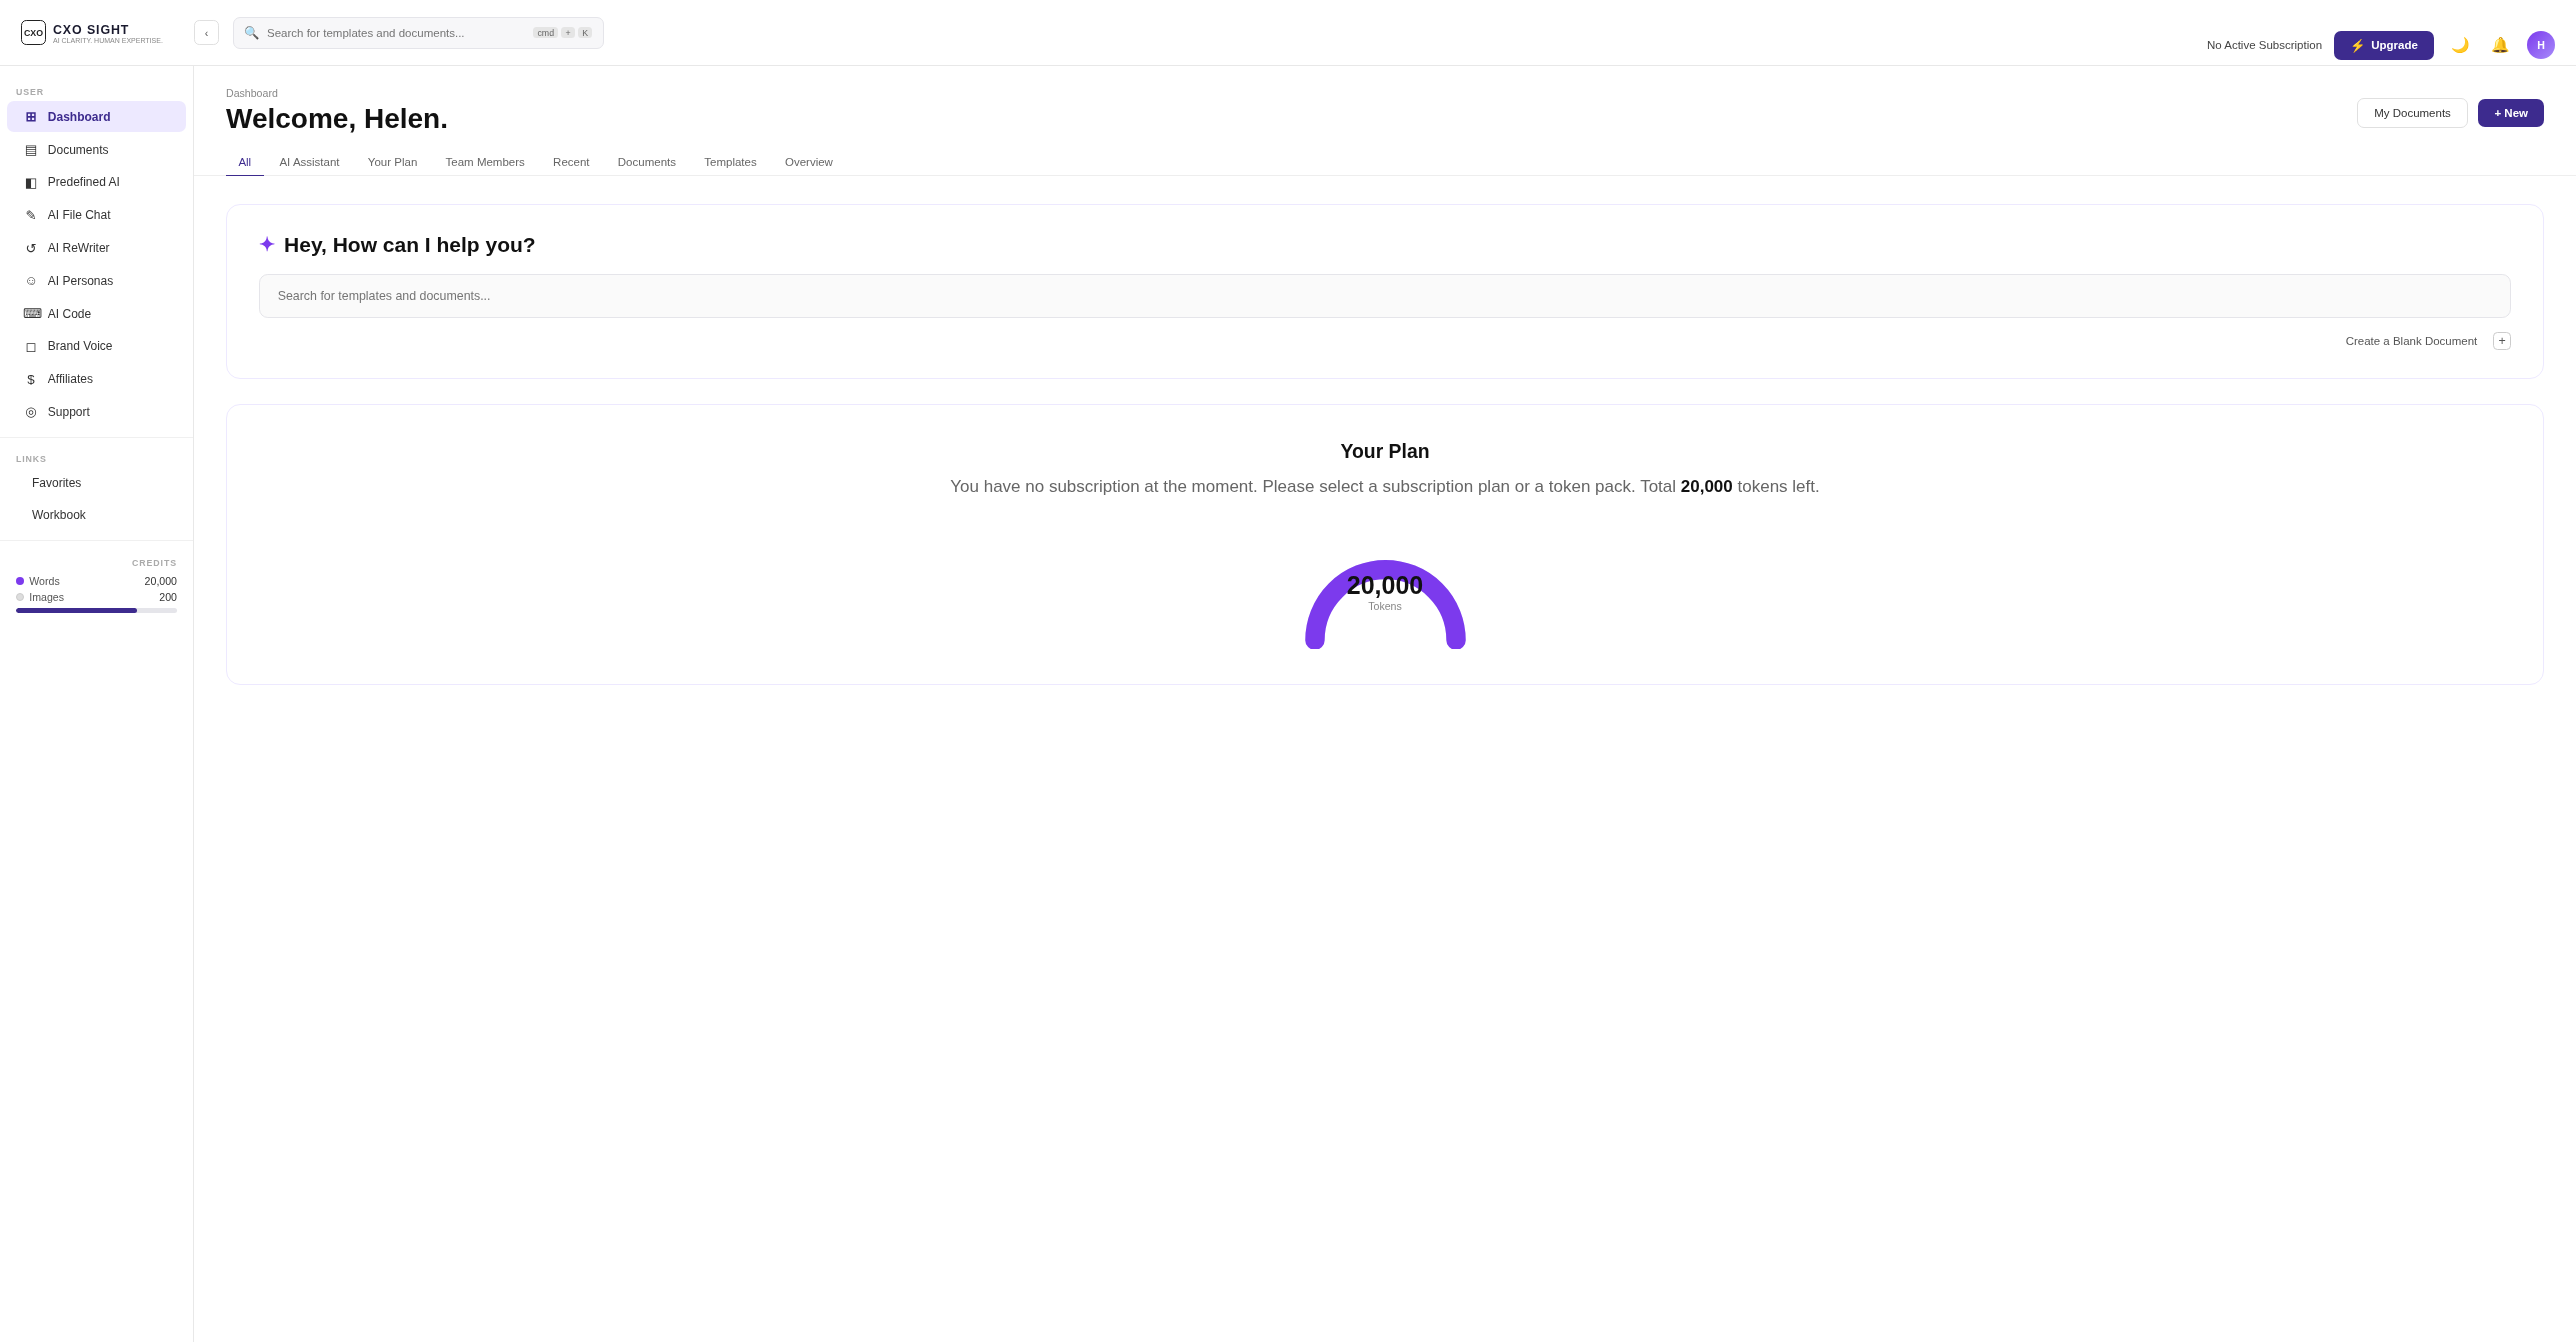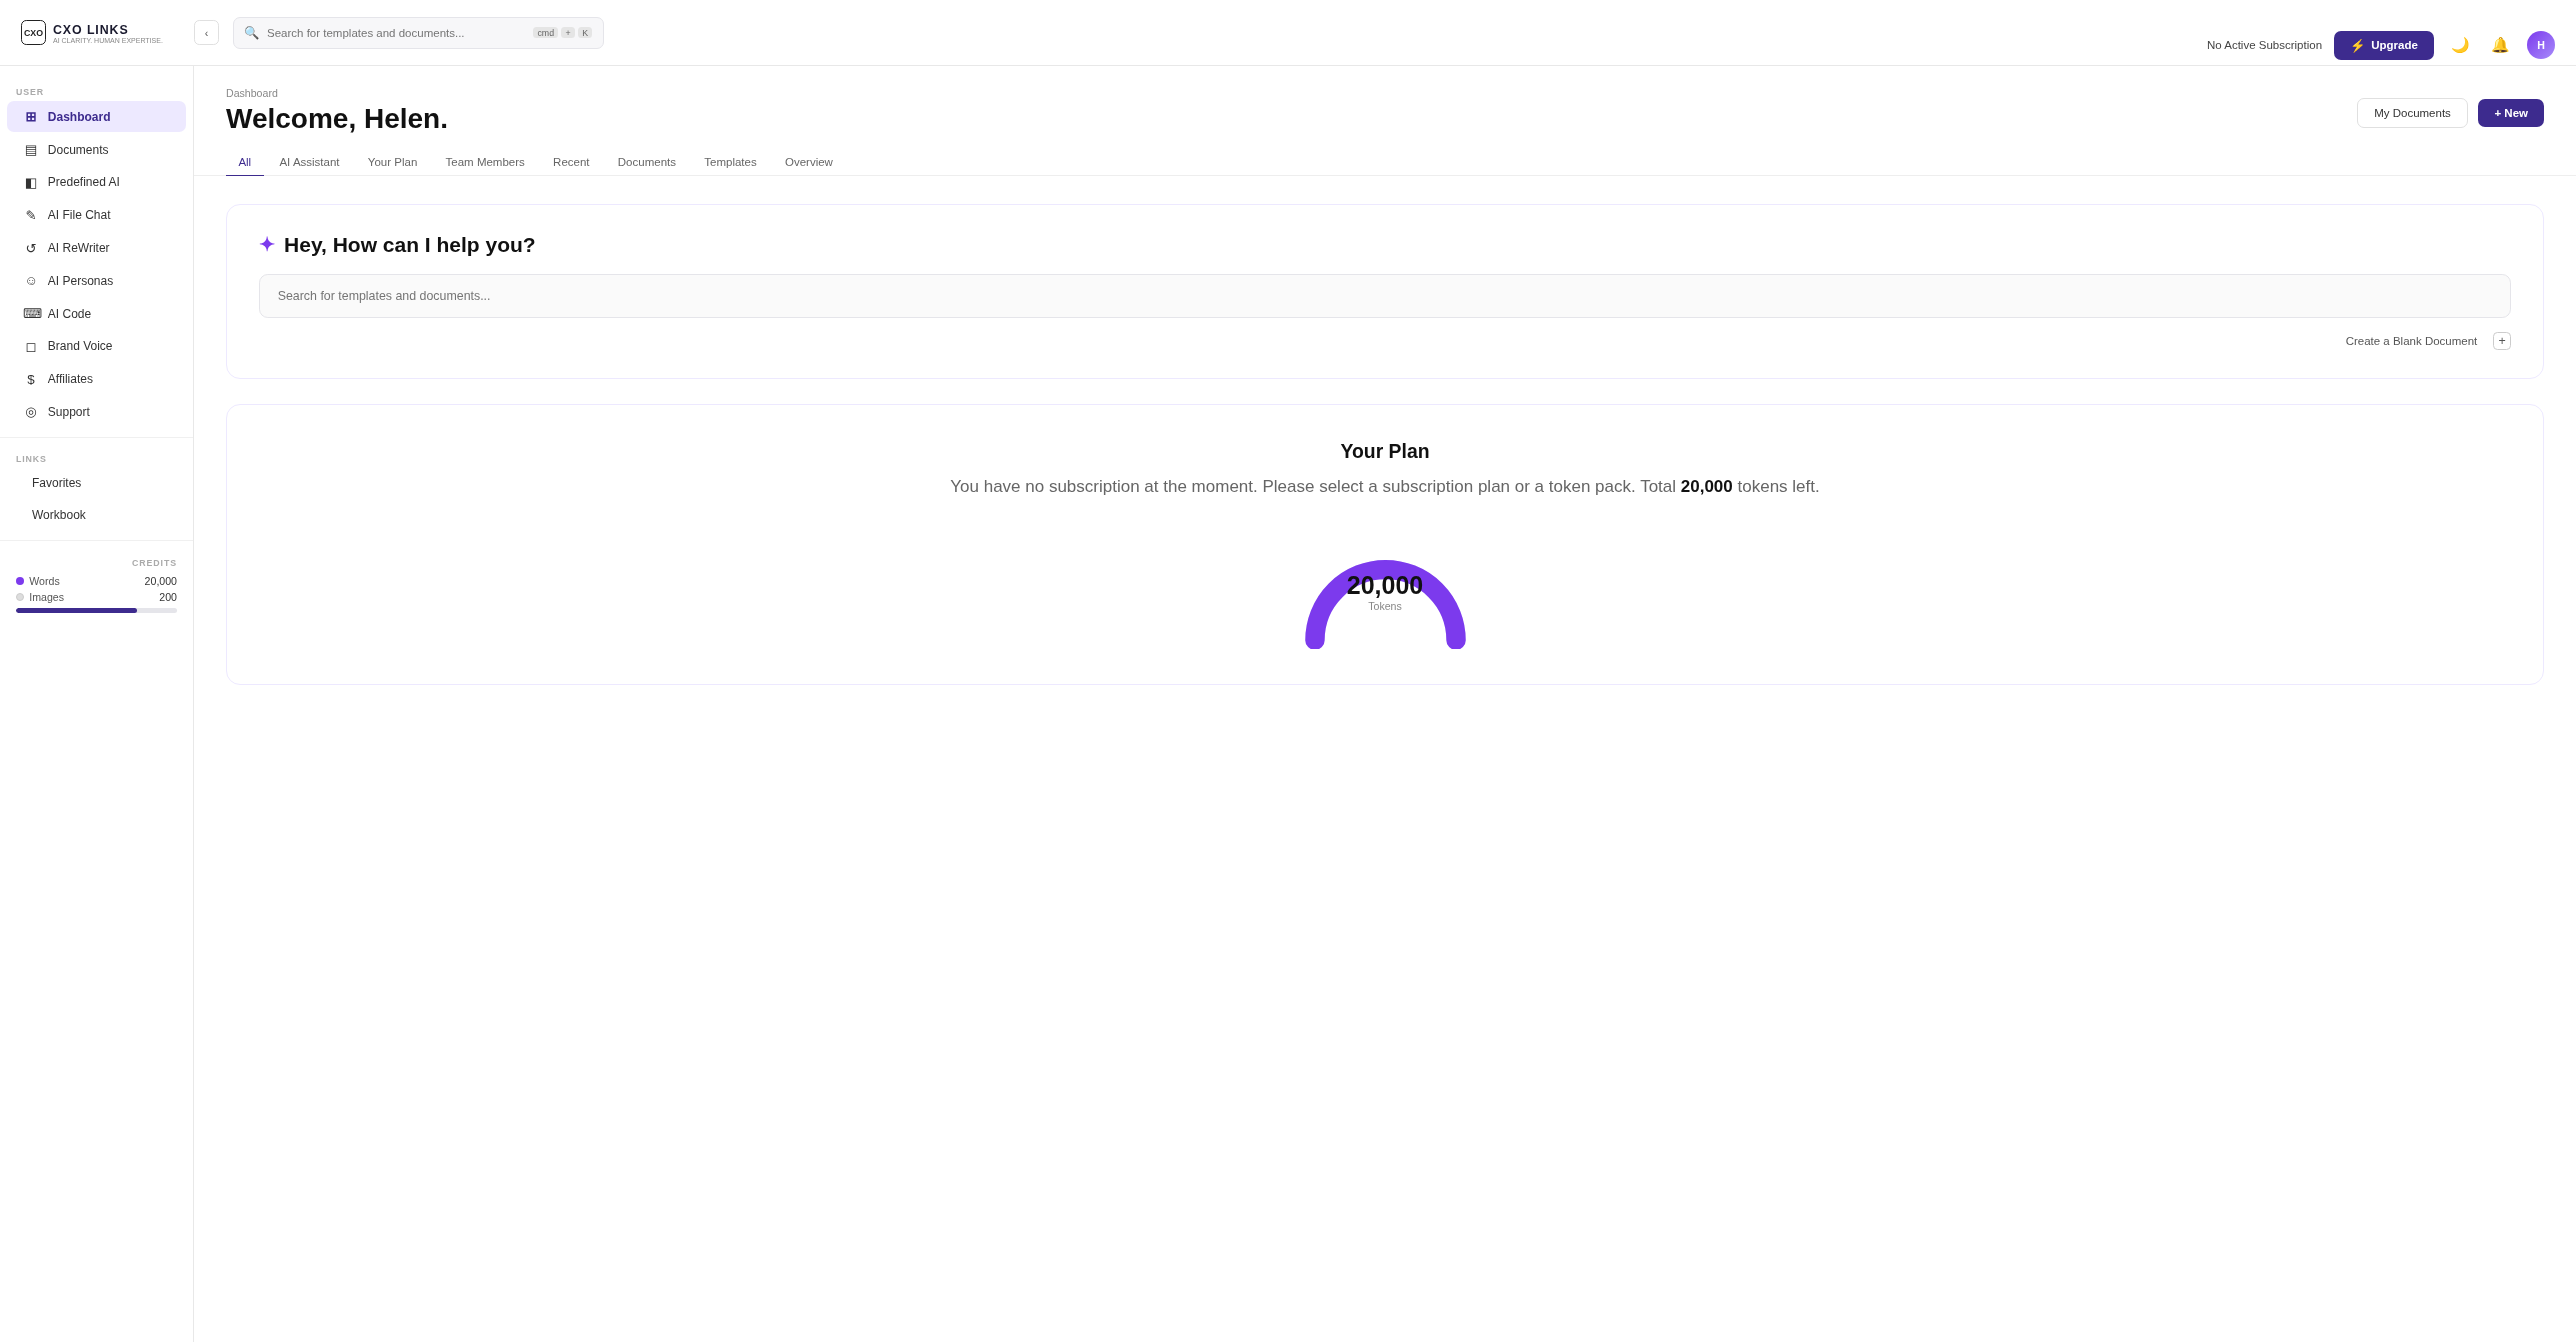--- a/index.html
+++ b/index.html
@@ -113,21 +113,21 @@
   </style>
 </head>
 <body>
 
 <nav class="topnav">
   <div class="logo-area">
     <div class="logo-box">
       <span>CXO</span>
     </div>
     <div>
-      <span style="font-size:12.4px;font-weight:800;color:#1a1a2e;letter-spacing:0.9px;">CXO LINKS</span>
+      <span style="font-size:12.4px;font-weight:800;color:#1a1a2e;letter-spacing:0.9px;">CXO SIGHT</span>
       <span class="logo-sub">AI CLARITY. HUMAN EXPERTISE.</span>
     </div>
   </div>
   <button class="collapse-btn">‹</button>
 
   <div class="search-bar">
     <span style="color:#aaa;font-size:12.4px;">🔍</span>
     <input type="text" placeholder="Search for templates and documents..." style="">
     <div class="search-kbd">
       <span class="kbd">cmd</span>

